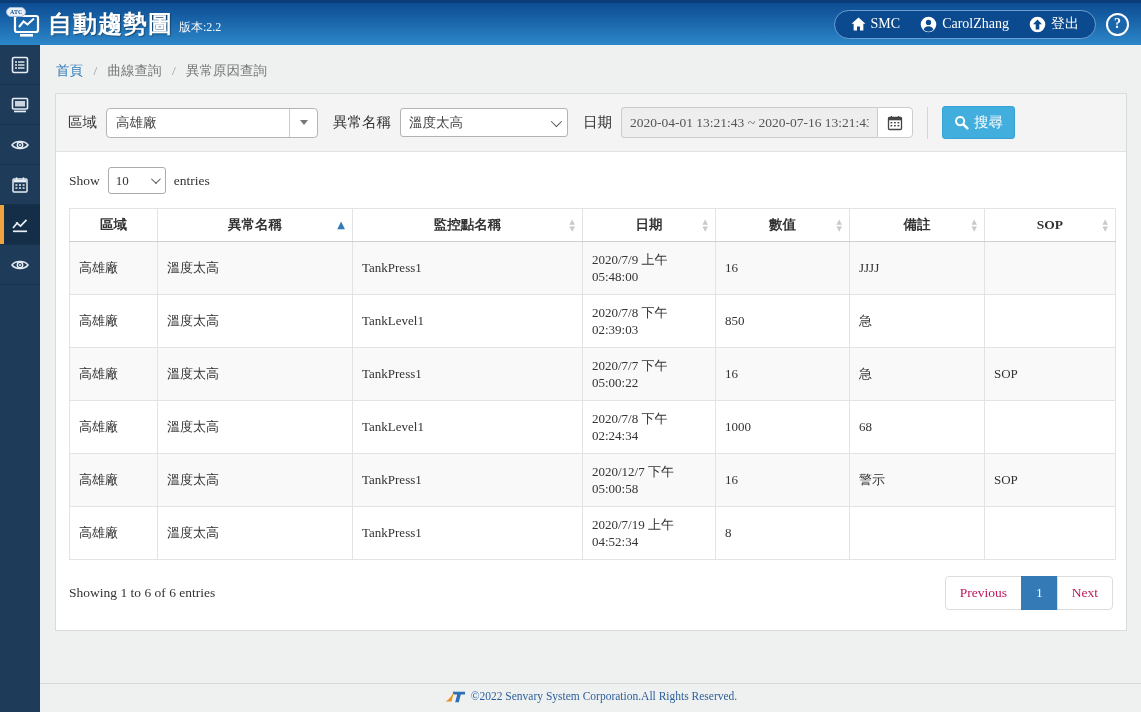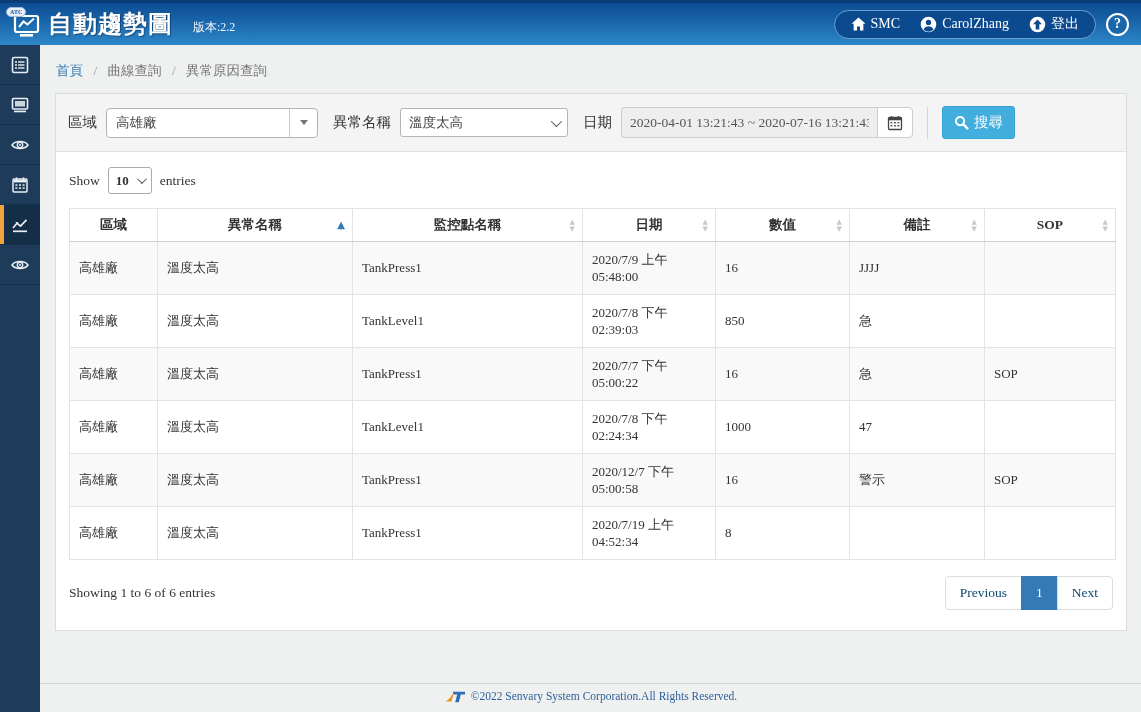--- a/index.html
+++ b/index.html
@@ -22,21 +22,21 @@
   }
   .logo-wrap { display: flex; align-items: center; position: relative; }
   .logo-badge {
     position: absolute; top: -4px; left: -4px;
     background: #e9eff6; color: #14518f;
     font-size: 6px; font-weight: bold;
     border-radius: 7px; padding: 1px 3px; line-height: 1;
     border: 1px solid #9db9d6;
   }
   .app-title { font-size: 24px; font-weight: bold; margin-left: 7px; letter-spacing: 1px; text-shadow: 1px 1px 1px rgba(0,0,0,.35); }
-  .app-version { font-size: 12px; margin-left: 20px; margin-top: 6px; opacity: .95; }
+  .app-version { font-size: 12px; margin-left: 6px; margin-top: 6px; opacity: .95; }
   .topnav {
     margin-left: auto;
     display: flex; align-items: center;
     background: #0b4a8e;
     border: 1px solid #6d9fd0;
     border-radius: 15px;
     height: 29px;
     padding: 0 16px;
     gap: 20px;
     text-align: center;
@@ -139,24 +139,24 @@
     color: #fff; font-size: 14.5px;
     display: flex; align-items: center; gap: 5px;
     cursor: pointer;
     font-family: "Liberation Serif", "DejaVu Serif", serif;
   }
 
   
   .panel-body { padding: 0 13px; }
   .show-row { padding: 15px 0 14px 0; display: flex; align-items: center; font-size: 13.5px; color: #333; }
   .show-select {
-    width: 44px; height: 27px; margin: 0 8px;
+    width: 58px; height: 27px; margin: 0 8px;
     border: 1px solid #ababab; border-radius: 3px; background: #fff;
     display: flex; align-items: center; padding: 0 7px;
-    font-size: 13px; color: #333; cursor: pointer; font-weight: bold;
+    font-size: 13px; color: #333; cursor: pointer;
   }
   .show-select .chev { margin-left: auto; width: 7px; height: 7px; border-right: 1.5px solid #555; border-bottom: 1.5px solid #555; transform: rotate(45deg) translateY(-2px); }
 
   
   table.data-table { width: 100%; border-collapse: collapse; table-layout: fixed; }
   .data-table th, .data-table td { border: 1px solid #e3e3e3; }
   .data-table th {
     height: 33px; font-size: 13.5px; font-weight: bold; color: #333;
     text-align: center; position: relative; background: #fff;
     border-bottom: 1px solid #cfcfcf;
@@ -172,21 +172,21 @@
   .sort { position: absolute; right: 7px; top: 50%; transform: translateY(-50%); line-height: 0; }
   .sort.asc { color: var(--accent-blue,#337ab7); font-size: 10px; font-family: "DejaVu Sans", sans-serif; }
   .sort.both { display: inline-flex; flex-direction: column; gap: 1px; }
   .sort.both i { font-style: normal; font-size: 7px; color: #c9c9c9; font-family: "DejaVu Sans", sans-serif; line-height: 6px; }
 
   
   .table-footer { display: flex; align-items: center; padding: 16px 0 20px 0; gap: 22px; }
   .table-summary { font-size: 13.5px; color: #333; }
   .pagination { margin-left: auto; display: inline-flex; }
   .page-btn {
-    padding: 8px 14px; font-size: 13.5px; color: #0c4a6e;
+    padding: 8px 14px; font-size: 13.5px; color: #be185d;
     background: #fff; border: 1px solid #ddd; margin-left: -1px;
     cursor: pointer; font-family: "Liberation Serif", "DejaVu Serif", serif;
   }
   .page-btn:first-child { border-radius: 4px 0 0 4px; margin-left: 0; }
   .page-btn:last-child { border-radius: 0 4px 4px 0; }
   .page-btn.active { background: var(--accent-blue,#337ab7); border-color: var(--accent-blue,#337ab7); color: #fff; cursor: default; }
 
   
   .page-footer {
     margin-top: auto;
@@ -424,21 +424,21 @@
               <td>16</td>
               <td>急</td>
               <td>SOP</td>
             </tr>
             <tr>
               <td>高雄廠</td>
               <td>溫度太高</td>
               <td>TankLevel1</td>
               <td>2020/7/8 下午 02:24:34</td>
               <td>1000</td>
-              <td>47</td>
+              <td>68</td>
               <td></td>
             </tr>
             <tr>
               <td>高雄廠</td>
               <td>溫度太高</td>
               <td>TankPress1</td>
               <td>2020/12/7 下午 05:00:58</td>
               <td>16</td>
               <td>警示</td>
               <td>SOP</td>

